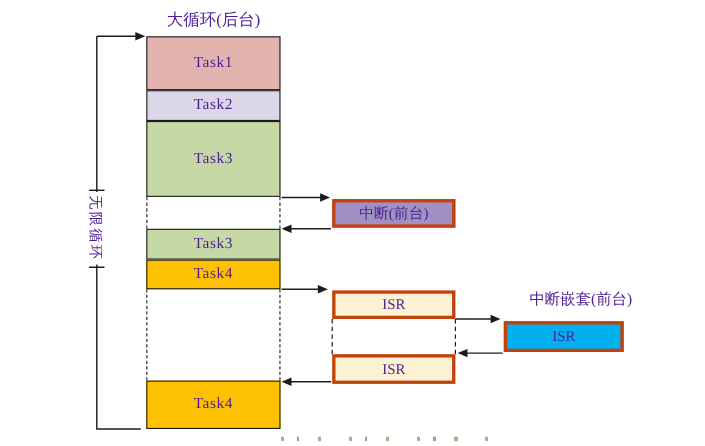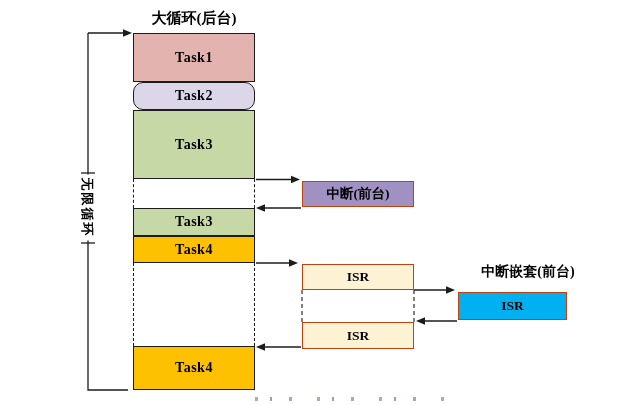--- a/index.html
+++ b/index.html
@@ -1,40 +1,40 @@
 <!DOCTYPE html>
 <html><head>
 <meta charset="utf-8">
 <style>
   html,body{margin:0;padding:0;background:#fff;}
   .canvas{
     position:relative;width:577px;height:405px;background:#ffffff;overflow:hidden;
-    font-family:"Liberation Serif","DejaVu Serif",serif;color:#000000;font-weight:bold;
+    font-family:"Liberation Serif","DejaVu Serif",serif;color:#4c1d95;
   }
   
   .block{
     position:absolute;left:133px;width:122px;box-sizing:border-box;
     border:1px solid #1c1c1c;display:flex;align-items:center;justify-content:center;
     font-size:14px;letter-spacing:.5px;
   }
   .t1{top:33px;height:49px;background:#e3b3b0;}
-  .t2{top:82px;height:28px;background:#dcd6e9;border-radius:10px;}
+  .t2{top:82px;height:28px;background:#dcd6e9;}
   .t3{top:110px;height:69px;background:#c6d8a5;}
   .t3b{top:208px;height:28px;background:#c6d8a5;}
   .t4a{top:236px;height:27px;background:#fdc101;}
   .t4b{top:346px;height:44px;background:#fdc101;}
   .gap{
     position:absolute;left:133px;width:122px;box-sizing:border-box;background:transparent;
     border-left:1px dashed #1c1c1c;border-right:1px dashed #1c1c1c;
   }
   .gap1{top:179px;height:29px;}
   .gap2{top:263px;height:83px;}
   
   .fbox{
-    position:absolute;box-sizing:border-box;border:1px solid #c2410c;
+    position:absolute;box-sizing:border-box;border:3px solid #c2410c;
     display:flex;align-items:center;justify-content:center;font-size:13.5px;
   }
   .interrupt{left:302px;top:181px;width:112px;height:26px;background:#a091c2;}
   .isr1{left:302px;top:264px;width:112px;height:26px;background:#fdf3d4;}
   .isr2{left:302px;top:322px;width:112px;height:27px;background:#fdf3d4;}
   .nested-isr{left:458px;top:292px;width:109px;height:28px;background:#00b0f0;}
   
   .title{
     position:absolute;left:133px;top:9px;width:122px;text-align:center;
     font-size:15px;white-space:nowrap;

